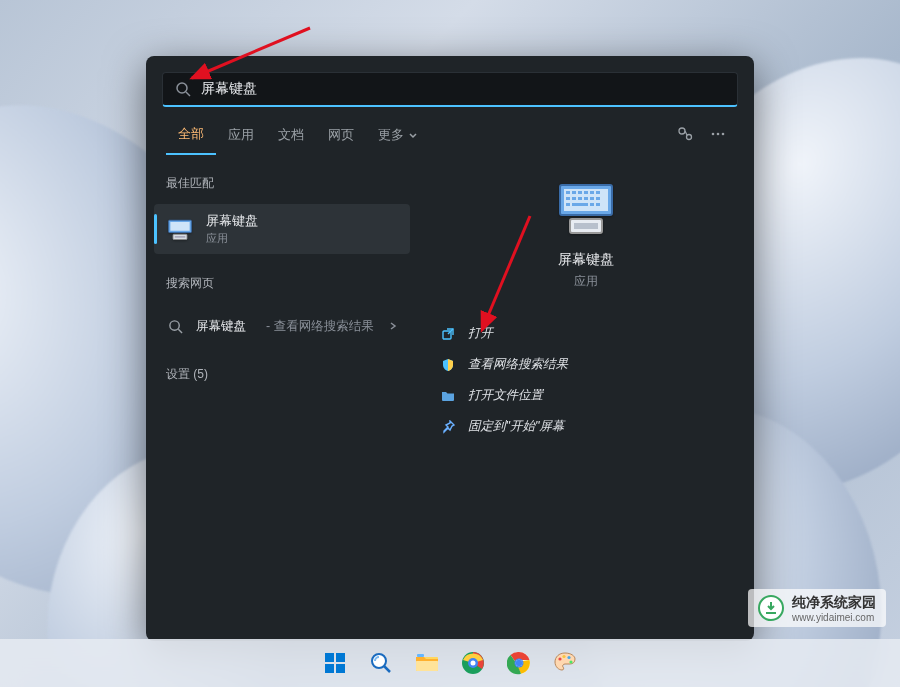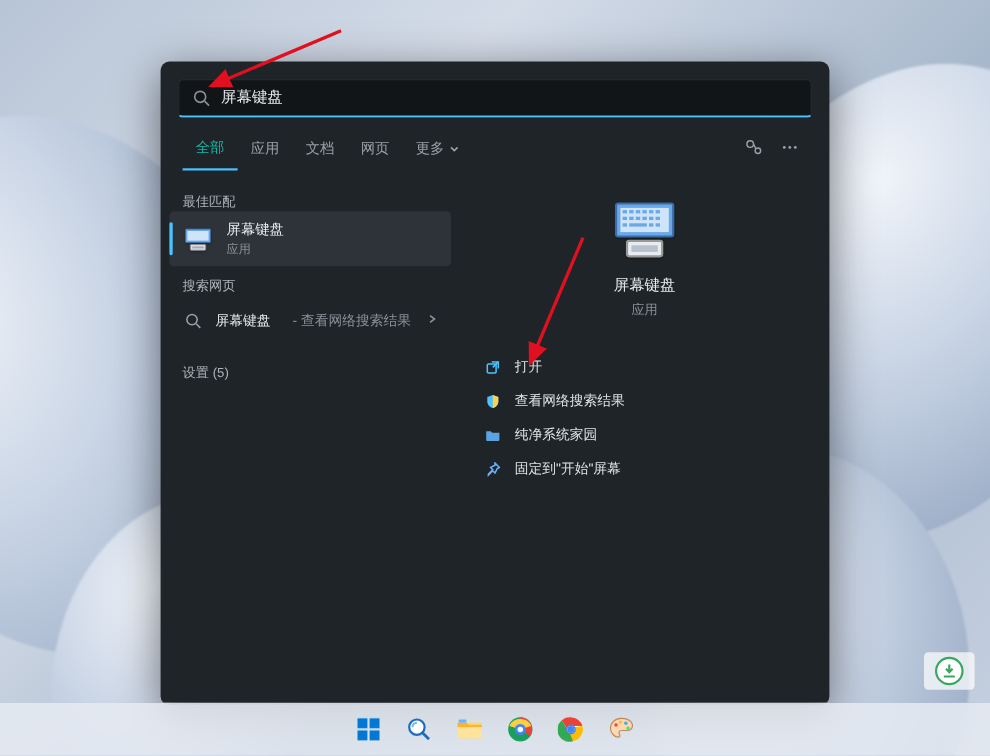--- a/index.html
+++ b/index.html
@@ -28,29 +28,29 @@
 .search-input {
   flex: 1; background: transparent; border: none; outline: none; color: #e8eaed; font-size: 14px;
 }
 
 .tabs-row {
   display: flex; align-items: center; padding: 10px 20px 0 20px; border-bottom: none;
 }
 .tab {
   color: #9aa0a6; font-size: 13px; padding: 8px 12px 10px 12px; cursor: pointer; display: flex; align-items: center; gap: 4px;
 }
-.tab.active { color: #14b8a6; border-bottom: 2px solid #4cc2ff; }
+.tab.active { color: #fdba74; border-bottom: 2px solid #4cc2ff; }
 .tabs-spacer { flex: 1; }
 .tab-icon-btn { color: #9aa0a6; padding: 6px 8px; cursor: pointer; }
 
 .content { display: flex; flex: 1; overflow: hidden; }
 .left-col { width: 272px; padding: 14px 8px; }
 .right-col { flex: 1; padding: 14px 12px; display: flex; flex-direction: column; }
 
-.section-label { color: #b0b4ba; font-size: 12px; padding: 6px 12px 0 12px; }
+.section-label { color: #b0b4ba; font-size: 12px; padding: 6px 12px 12px 12px; }
 
 .result-item {
   display: flex; align-items: center; padding: 8px 12px; border-radius: 4px; cursor: pointer; position: relative;
 }
 .result-item.selected { background: #2d3338; }
 .result-item.selected::before {
   content: ""; position: absolute; left: 0; top: 10px; bottom: 10px; width: 3px; background: #4cc2ff; border-radius: 2px;
 }
 .result-icon { width: 28px; height: 28px; margin-right: 12px; display: flex; align-items: center; justify-content: center; }
 .result-text { flex: 1; }
@@ -67,21 +67,21 @@
 .preview-title { color: #e8eaed; font-size: 14px; text-align: center; margin-top: 12px; }
 .preview-sub { color: #8a9099; font-size: 12px; text-align: center; margin-top: 4px; }
 
 .actions { margin-top: 28px; }
 .action-item {
   display: flex; align-items: center; padding: 7px 10px; cursor: pointer; border-radius: 4px; gap: 12px;
 }
 .action-icon { width: 16px; height: 16px; color: #4cc2ff; display: flex; align-items: center; justify-content: center; }
 .action-icon.folder { color: #5ba3e0; }
 .action-icon.pin { color: #6ab0ff; }
-.action-label { color: #e0e3e7; font-size: 12.5px; }
+.action-label { color: #e0e3e7; font-size: 12.5px; font-style: italic; }
 
 .taskbar {
   position: absolute; left: 0; right: 0; bottom: 0; height: 48px;
   background: rgba(230, 235, 242, 0.85); backdrop-filter: blur(10px);
   display: flex; align-items: center; justify-content: center; gap: 6px;
 }
 .taskbar-icon {
   width: 40px; height: 40px; border-radius: 4px; display: flex; align-items: center; justify-content: center; cursor: pointer;
 }
 
@@ -165,21 +165,21 @@
             <rect x="8" y="22" width="16" height="6" rx="1" fill="#d8dde4" stroke="#888"></rect>
             <rect x="10" y="24" width="12" height="2" fill="#aab"></rect>
           </svg>
         </div>
         <div class="result-text">
           <div class="result-title">屏幕键盘</div>
           <div class="result-sub">应用</div>
         </div>
       </div>
 
-      <div class="section-label" style="margin-top:4px">搜索网页</div>
+      <div class="section-label" style="margin-top:15px">搜索网页</div>
 
       <div class="result-item search-web-item">
         <div class="result-icon">
           <svg viewBox="0 0 16 16" width="15" height="15" fill="none" stroke="currentColor" stroke-width="1.5">
               <circle cx="7" cy="7" r="5"></circle>
               <line x1="11" y1="11" x2="15" y2="15"></line>
             </svg>
         </div>
         <div class="result-text" style="display:flex;align-items:baseline">
           <span class="result-title">屏幕键盘</span>
@@ -246,21 +246,21 @@
               </svg>
           </span>
           <span class="action-label">查看网络搜索结果</span>
         </div>
         <div class="action-item">
           <span class="action-icon folder">
             <svg width="14" height="14" viewBox="0 0 14 14" fill="currentColor">
                 <path d="M1 3 h4 l1.5 1.5 H13 V11 a1 1 0 0 1 -1 1 H2 a1 1 0 0 1 -1 -1 Z"></path>
               </svg>
           </span>
-          <span class="action-label">纯净系统家园</span>
+          <span class="action-label">打开文件位置</span>
         </div>
         <div class="action-item">
           <span class="action-icon pin">
             <svg width="14" height="14" viewBox="0 0 14 14" fill="none" stroke="currentColor" stroke-width="1.4">
                 <path d="M9 1 l4 4 -2 1 -2 4 -2-2 -4 4 0-1 4-4 -2-2 4-2 Z"></path>
               </svg>
           </span>
           <span class="action-label">固定到"开始"屏幕</span>
         </div>
       </div>
@@ -344,13 +344,17 @@
   </div>
 </div>
 
 <div class="watermark">
   <div class="wm-logo">
     <svg width="14" height="14" viewBox="0 0 14 14" fill="currentColor">
         <path d="M7 1 v7 M4 5 l3 3 3-3" stroke="currentColor" stroke-width="2" fill="none"></path>
         <path d="M2 11 h10 v2 H2 Z"></path>
       </svg>
   </div>
+  <div>
+    <span class="wm-text">纯净系统家园</span>
+    <span class="wm-url">www.yidaimei.com</span>
+  </div>
 </div>
 
 </body></html>

